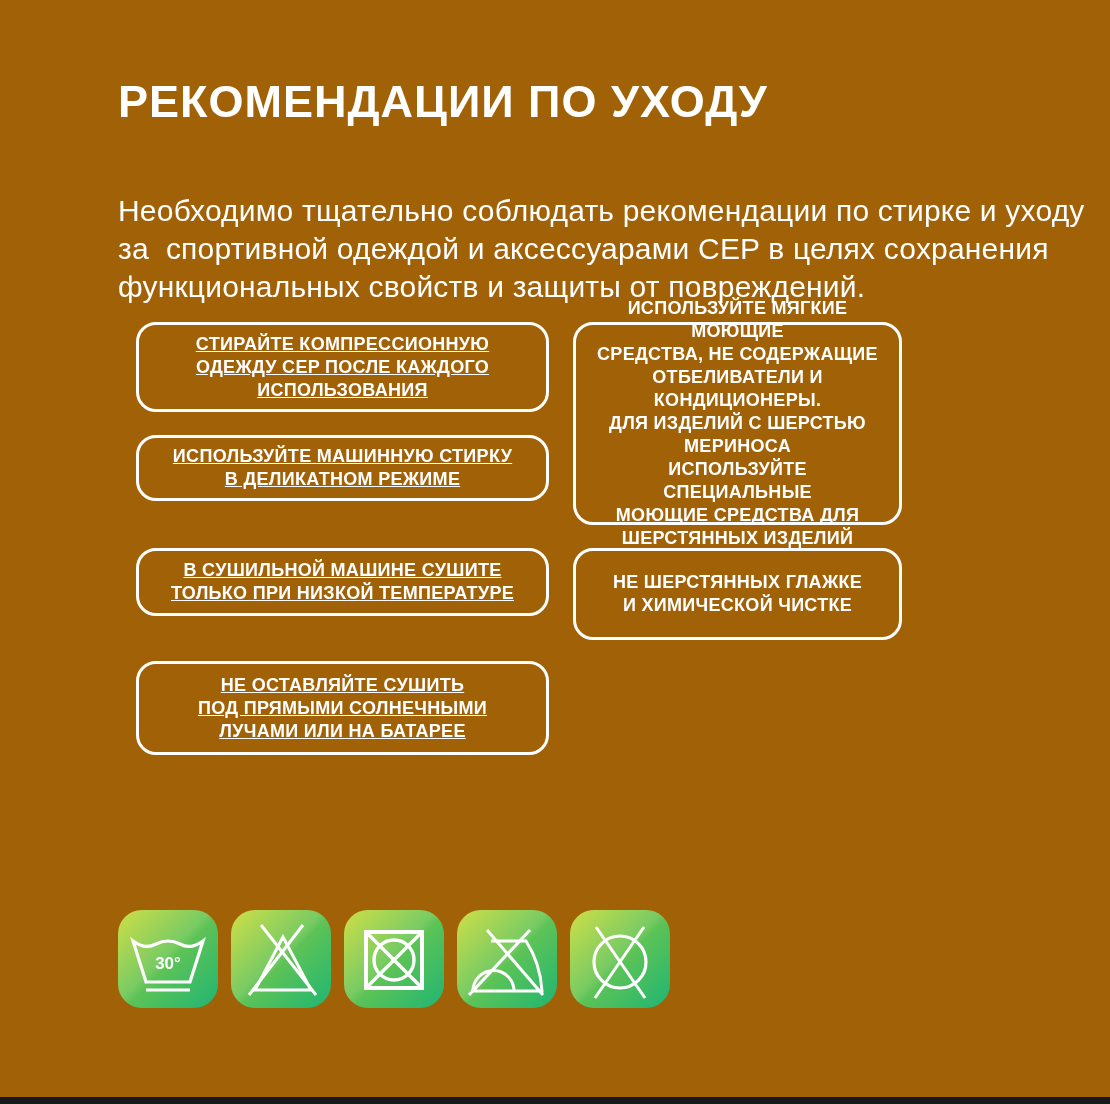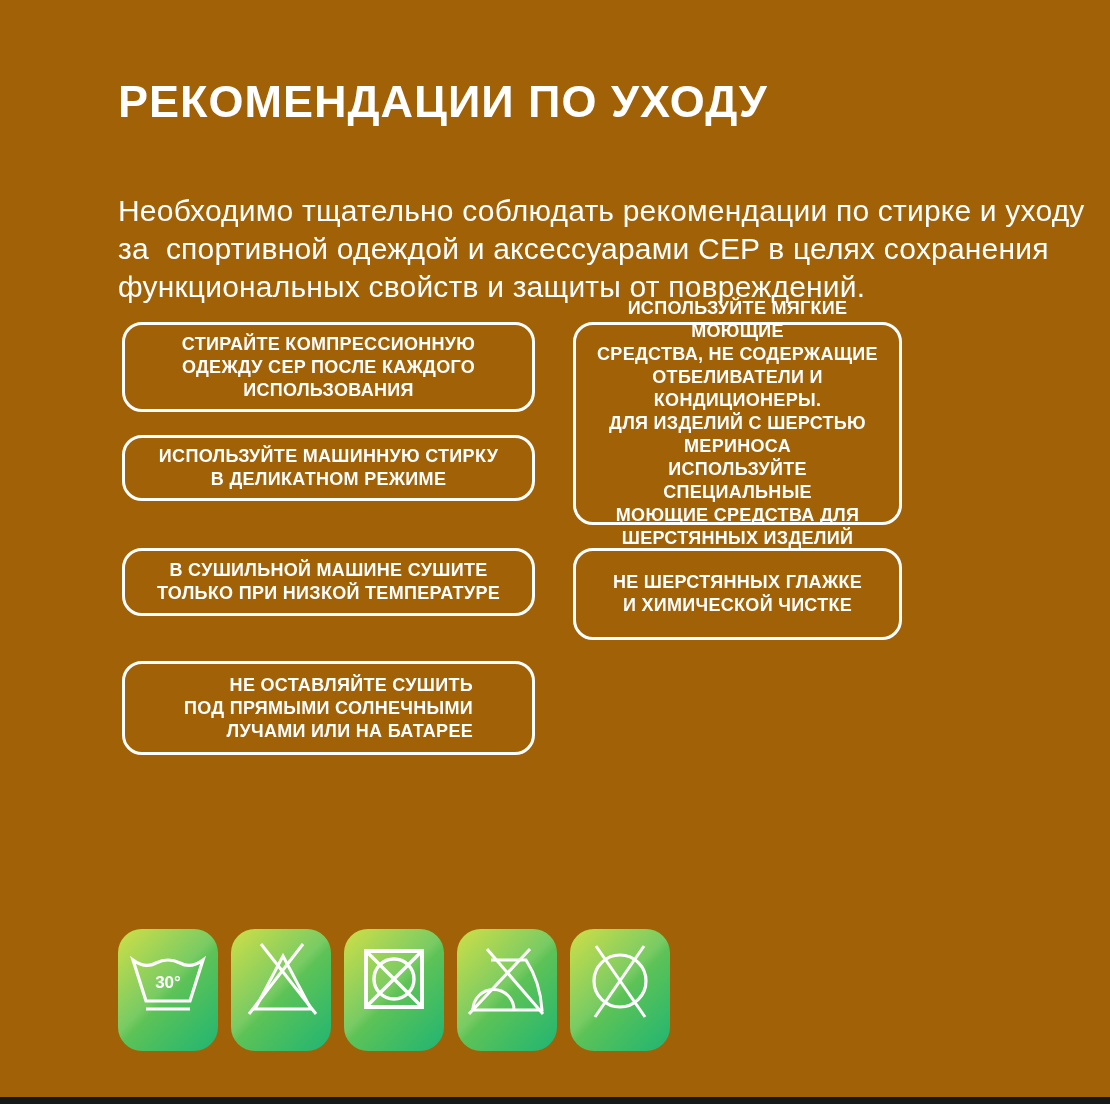--- a/index.html
+++ b/index.html
@@ -21,41 +21,40 @@
   .care-box {
     position:absolute;
     border:3px solid #fff; border-radius:20px;
     display:flex; align-items:center; justify-content:center;
     text-align:center; padding:8px 16px;
   }
   .care-box .box-text {
     font-size:18px; font-weight:bold; line-height:23px;
     white-space:pre-wrap; letter-spacing:0.3px;
   }
-  .col-left  { left:122px; width:413px; }
+  .col-left  { left:136px; width:413px;text-decoration:underline; }
   .col-right { left:573px; width:329px; }
   .b1 { top:322px; height:90px; }
   .b2 { top:435px; height:66px; }
   .b3 { top:548px; height:68px; }
-  .b4 { top:661px; height:94px;text-align:right; }
+  .b4 { top:661px; height:94px; }
   .b5 { top:322px; height:203px; }
   .b6 { top:548px; height:92px; }
   .series-heading {
     position:absolute; left:118px; top:836px;
     font-size:25px; font-weight:bold; line-height:37px;
     white-space:pre-wrap; letter-spacing:0.4px;
   }
   .tiles {
     position:absolute; left:118px; top:910px;
     display:flex; gap:13px;
   }
   .tile {
-    position:relative; width:100px; height:122px; border-radius:24px;
+    position:relative; width:100px; height:98px; border-radius:24px;
     background:linear-gradient(135deg, #c9da2e 0%, #5ec356 52%, #1fb573 100%);
-    margin-top:19px;
   }
   .tile::after {
     content:""; position:absolute; inset:0; border-radius:24px;
     background:linear-gradient(135deg, rgba(255,255,255,0.12) 0%, rgba(255,255,255,0.10) 47%, rgba(255,255,255,0) 53%);
     z-index:0;
   }
   .tile svg { position:absolute; inset:0; z-index:1; }
   .tile svg * { stroke:#fff; fill:none; }
   .tile svg text { fill:#fff; stroke:none; font-family:"Liberation Sans",sans-serif; font-weight:bold; }
   .bottom-edge {

